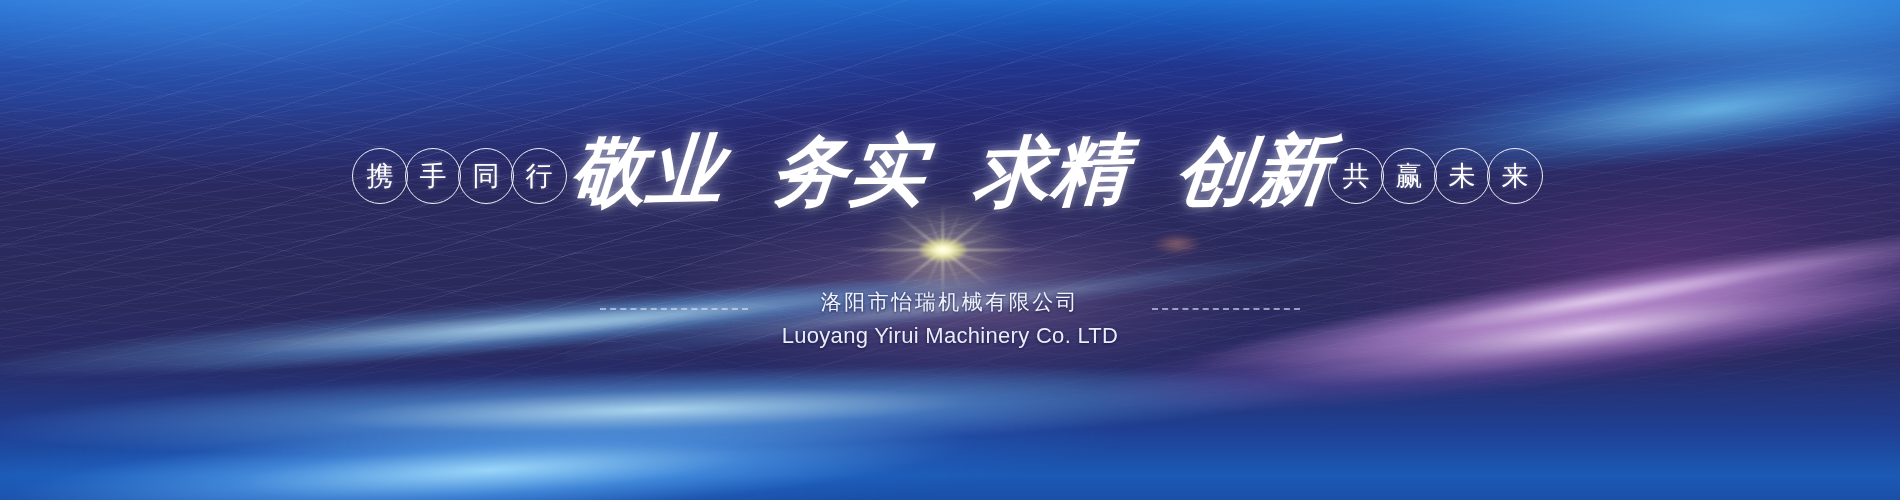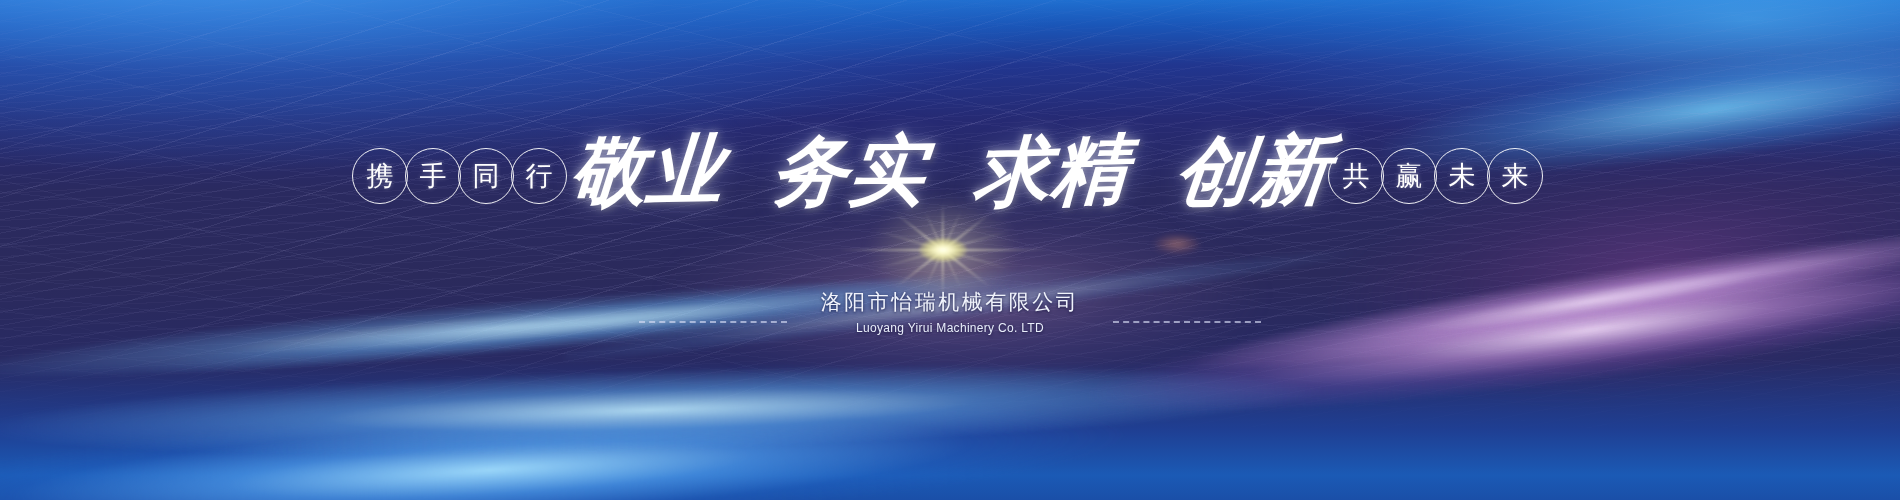--- a/index.html
+++ b/index.html
@@ -359,21 +359,21 @@
   .slogan-word:nth-child(3) { transform: skewX(-4deg) rotate(-1.6deg); }
   .slogan-word:nth-child(4) { transform: skewX(-7deg) rotate(-0.9deg); }
 
   
   .company-block {
     position: absolute;
     left: 0;
     right: 0;
     top: 286px;
     display: flex;
-    align-items: center;
+    align-items: flex-start;
     justify-content: center;
     gap: 34px;
   }
   .dash-rule {
     width: 148px;
     height: 1px;
     margin-top: 22px;
     border-top: 2px dashed rgba(215,220,245,0.65);
     flex: 0 0 auto;
   }
@@ -384,21 +384,21 @@
   }
   .company-cn {
     font-size: 21px;
     letter-spacing: 2.5px;
     line-height: 1.55;
     font-weight: 400;
     color: #f0f3fc;
     text-shadow: 0 1px 3px rgba(15,15,55,0.75);
   }
   .company-en {
-    font-size: 12px;
+    font-size: 22px;
     letter-spacing: 0.3px;
     line-height: 1.55;
     font-weight: 400;
     color: #e9eefb;
     text-shadow: 0 1px 3px rgba(15,15,55,0.75);
   }
 </style>
 </head>
 <body>
 

